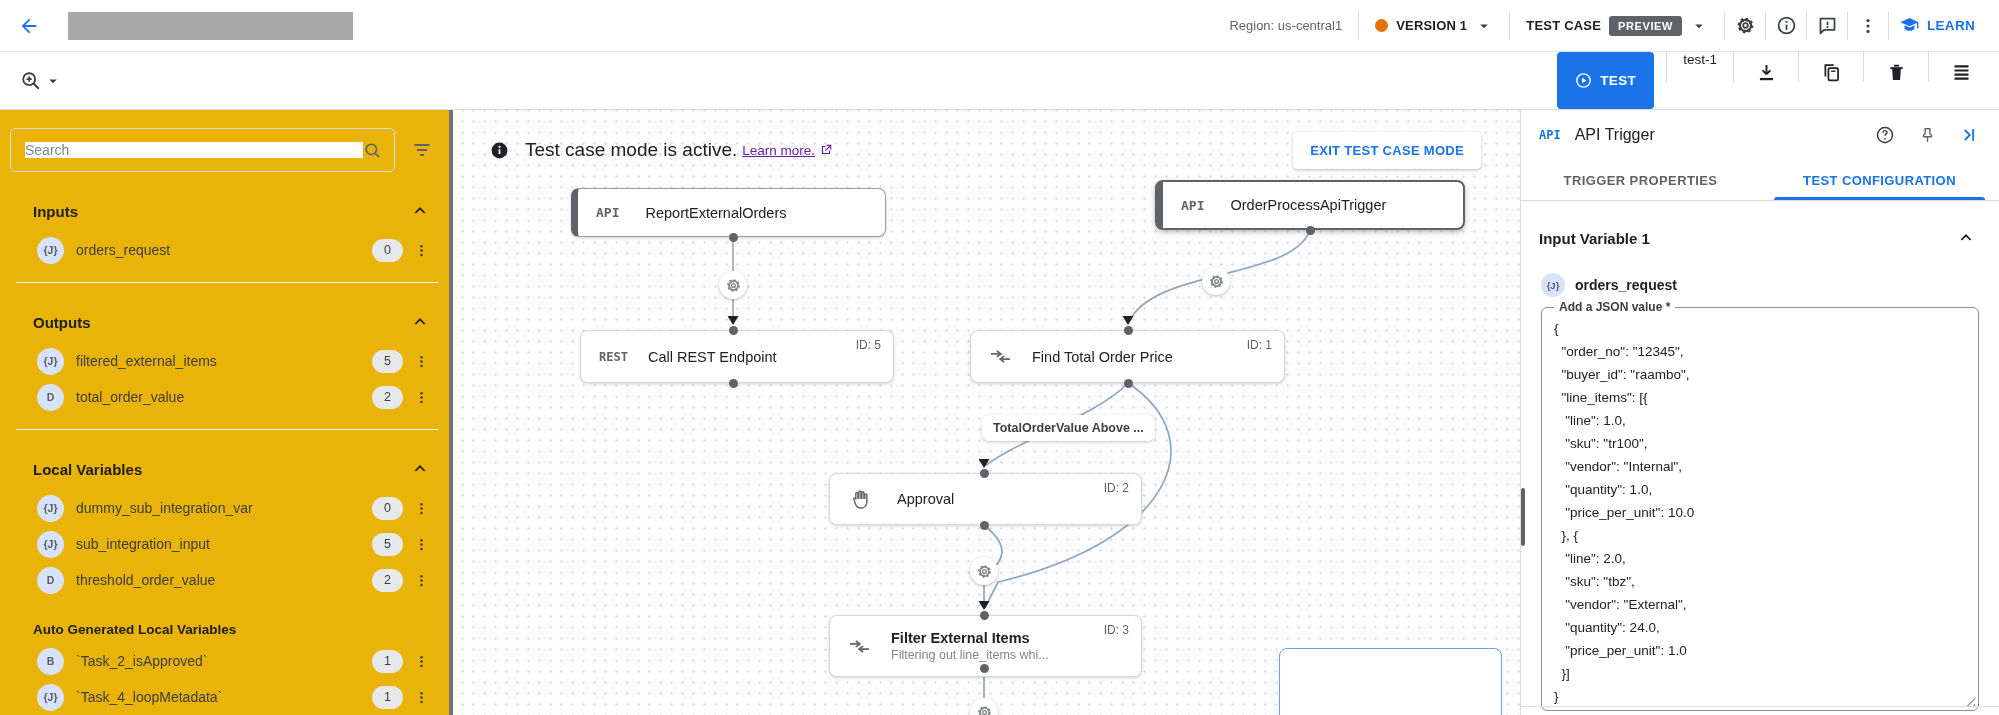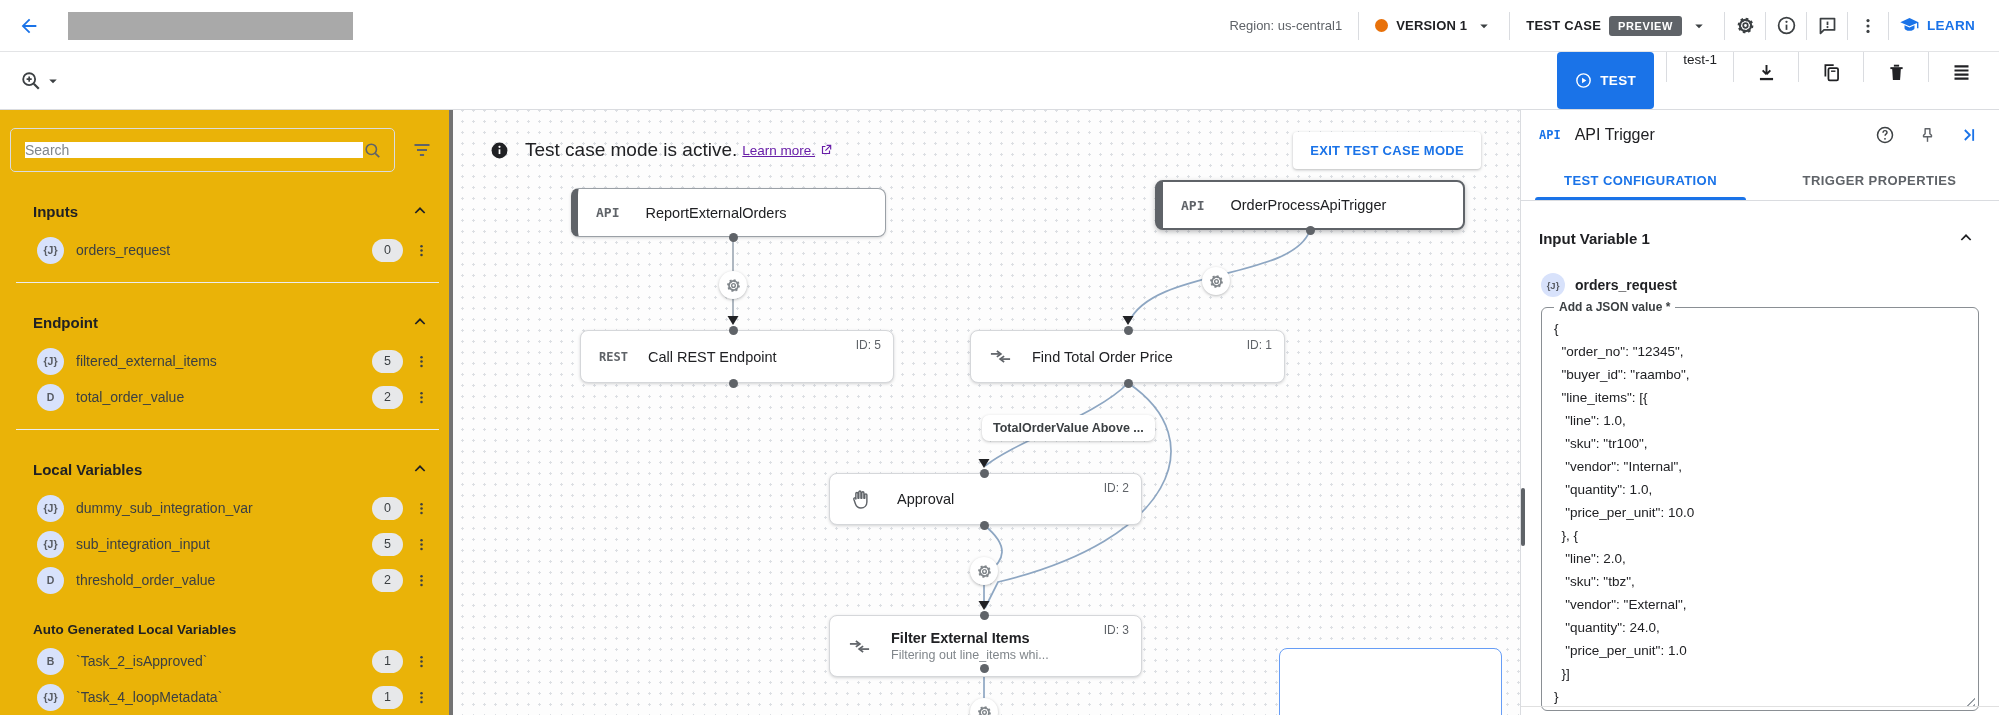--- a/index.html
+++ b/index.html
@@ -300,21 +300,21 @@
               <circle cx="12" cy="12" r="2" fill="#3c4043"></circle>
               <circle cx="12" cy="19" r="2" fill="#3c4043"></circle>
             </svg>
           </span>
       </div>
       <div class="sb-divider"></div>
     </div>
 
     <div class="section">
       <div class="section-header">
-        <span class="section-title">Endpoint</span>
+        <span class="section-title">Outputs</span>
         <span class="chev-btn">
             <svg width="16" height="16" viewBox="0 0 24 24">
               <path d="M5 15l7-7 7 7" fill="none" stroke="#202124" stroke-width="2.6"></path>
             </svg>
           </span>
       </div>
       <div class="var-row">
         <span class="var-ic">{J}</span>
         <span class="var-name">filtered_external_items</span>
         <span class="var-count">5</span>
@@ -565,22 +565,22 @@
         </span>
         <span class="p-icon">
           <svg width="20" height="20" viewBox="0 0 24 24">
               <path d="M7 6l6 6-6 6" fill="none" stroke="#1a73e8" stroke-width="2.2"></path>
               <path d="M17 5v14" stroke="#1a73e8" stroke-width="2.2"></path>
             </svg>
         </span>
       </span>
     </div>
     <div class="tabs">
+      <div class="tab">TRIGGER PROPERTIES</div>
       <div class="tab active">TEST CONFIGURATION</div>
-      <div class="tab">TRIGGER PROPERTIES</div>
     </div>
     <div class="panel-body">
       <div class="pb-head">
         <span class="pb-title">Input Variable 1</span>
         <span class="chev-btn">
             <svg width="16" height="16" viewBox="0 0 24 24">
               <path d="M5 15l7-7 7 7" fill="none" stroke="#202124" stroke-width="2.6"></path>
             </svg>
           </span>
       </div>

